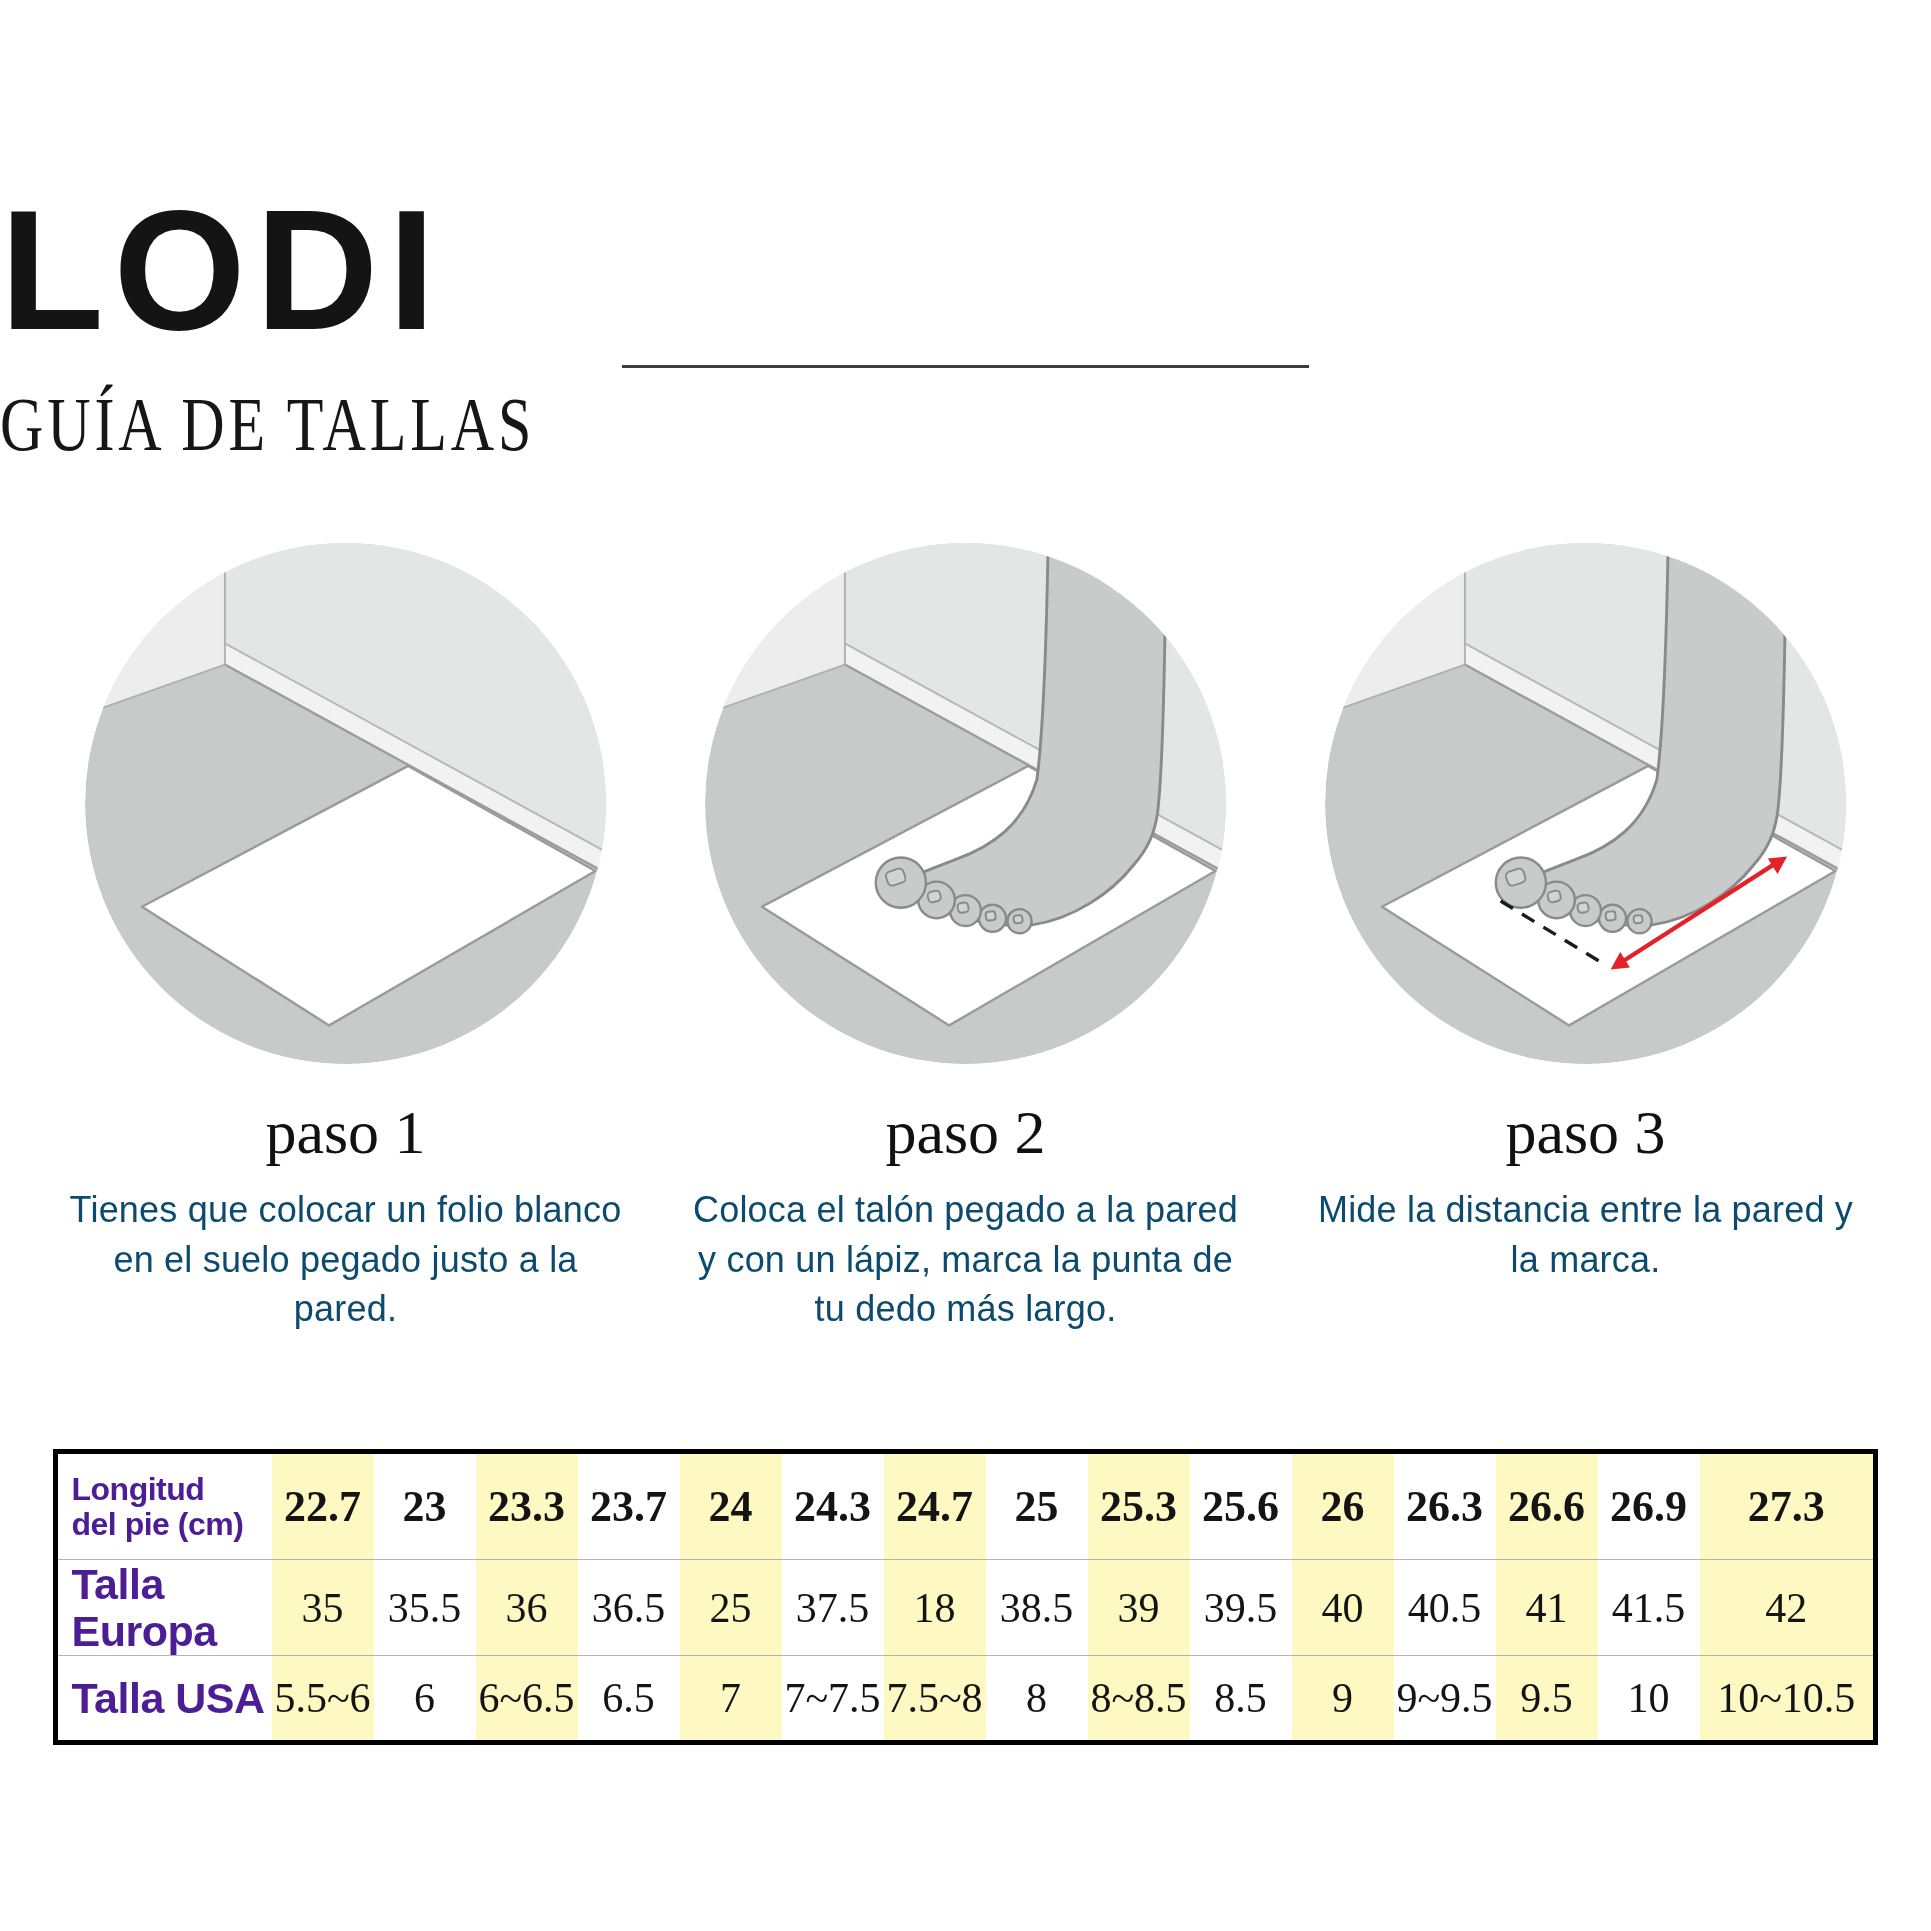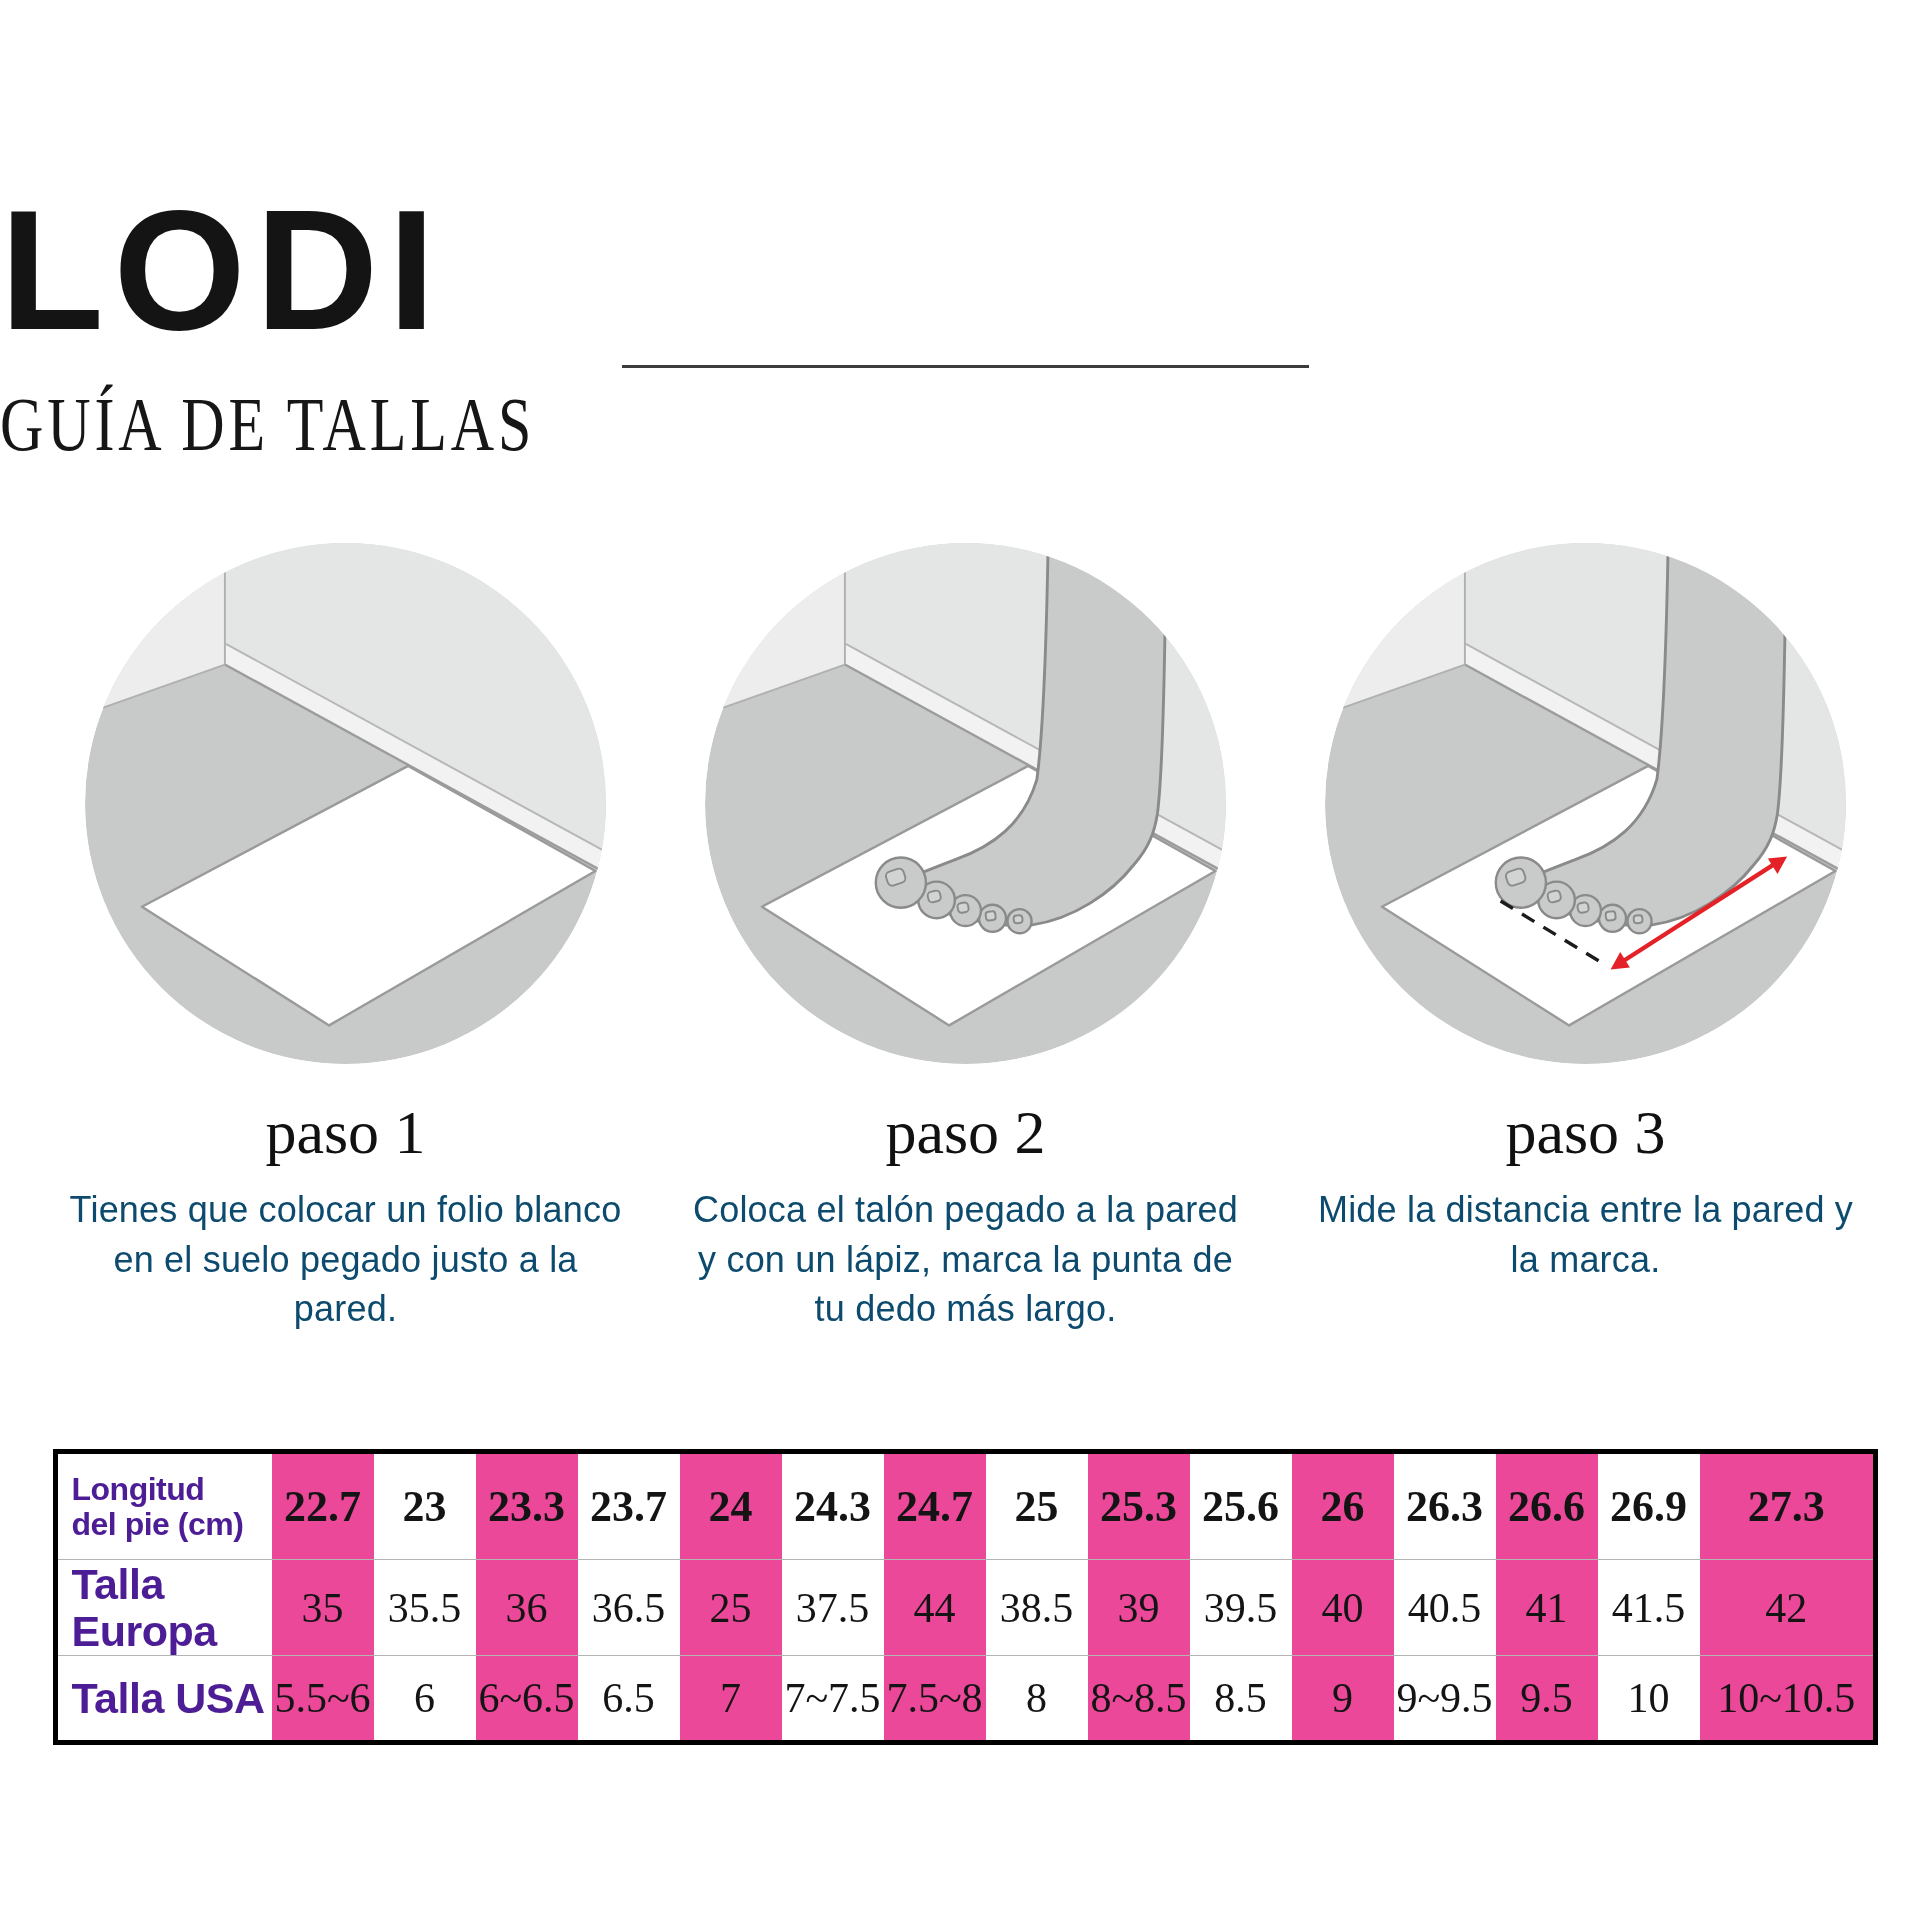--- a/index.html
+++ b/index.html
@@ -44,21 +44,21 @@
     line-height:1.08;text-align:left;padding-left:13.5px;white-space:pre-line;
     letter-spacing:-0.5px;color:#4c1d95;
   }
   .size-table tr.row-values th{font-size:43px;}
   .size-table td{
     font-family:"Liberation Serif",serif;font-size:42px;text-align:center;
     color:#141414;padding:0;
   }
   .size-table tr.row-header td{font-weight:bold;font-size:44px;}
   .size-table tr + tr th,.size-table tr + tr td{border-top:1.9px solid #b4b4b4;}
-  .size-table td.stripe{background:#ec4899;}
+  .size-table td.stripe{background:#fef9c3;}
   .defs-holder{position:absolute;width:0;height:0;overflow:hidden;}
 </style>
 </head>
 <body>
 
 <div class="page">
 
   <svg class="defs-holder" aria-hidden="true">
     <defs>
       <clipPath id="circleClip">
@@ -192,21 +192,21 @@
           <td class="stripe">27.3</td>
         </tr>
         <tr class="row-values">
           <th>Talla Europa</th>
           <td class="stripe">35</td>
           <td>35.5</td>
           <td class="stripe">36</td>
           <td>36.5</td>
           <td class="stripe">25</td>
           <td>37.5</td>
-          <td class="stripe">44</td>
+          <td class="stripe">18</td>
           <td>38.5</td>
           <td class="stripe">39</td>
           <td>39.5</td>
           <td class="stripe">40</td>
           <td>40.5</td>
           <td class="stripe">41</td>
           <td>41.5</td>
           <td class="stripe">42</td>
         </tr>
         <tr class="row-values">

